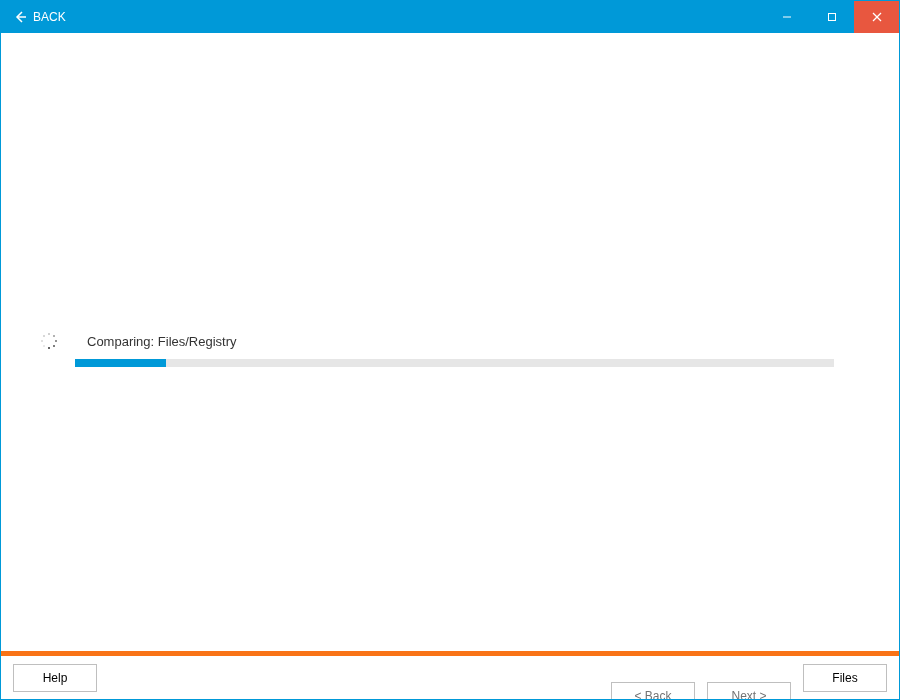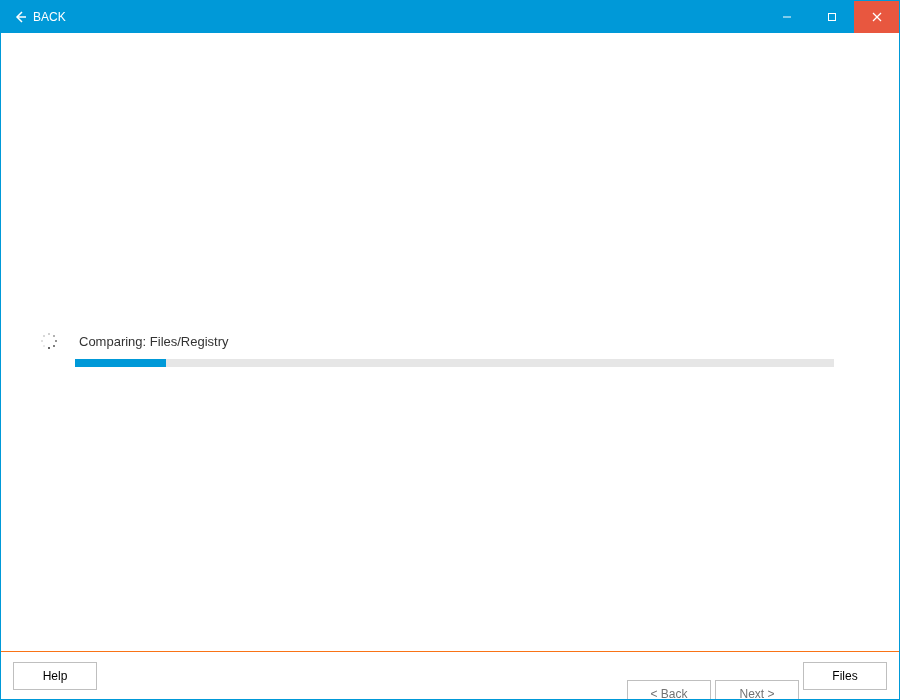--- a/index.html
+++ b/index.html
@@ -75,21 +75,21 @@
     }
     .progress-section {
       position: absolute;
       top: 300px;
       left: 40px;
       right: 65px;
     }
     .progress-row {
       display: flex;
       align-items: center;
-      gap: 22px;
+      gap: 30px;
     }
     .spinner {
       width: 16px;
       height: 16px;
       position: relative;
     }
     .spinner-dot {
       position: absolute;
       width: 2px;
       height: 2px;
@@ -106,25 +106,25 @@
       height: 8px;
       background: #e6e6e6;
       position: relative;
     }
     .progress-fill {
       height: 100%;
       background: #0099d8;
     }
     .footer {
       height: 48px;
-      border-top: 1px solid #f97316;
+      border-top: 5px solid #f97316;
       display: flex;
       align-items: center;
       padding: 0 12px;
-      gap: 4px;
+      gap: 12px;
     }
     .btn {
       height: 28px;
       padding: 0 18px;
       font-size: 12px;
       border: 1px solid #bfbfbf;
       background: #fff;
       cursor: pointer;
       font-family: inherit;
       min-width: 84px;

